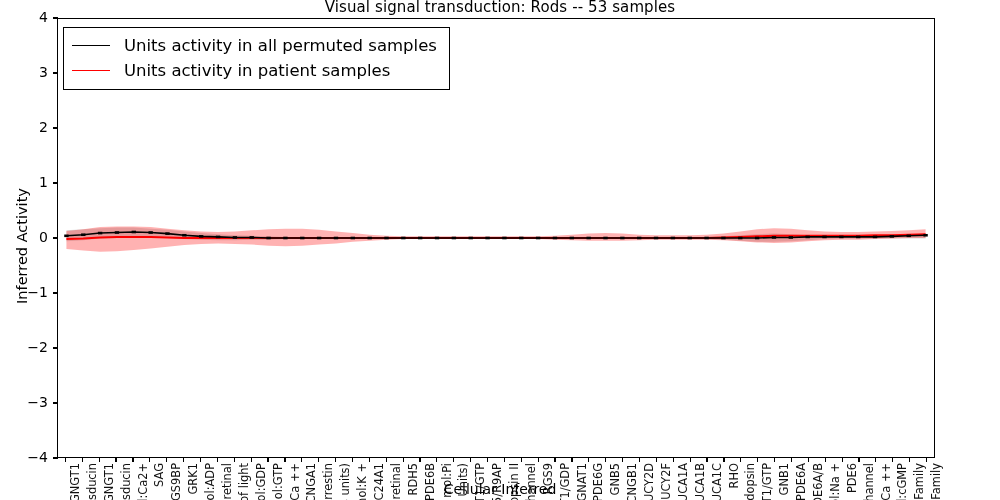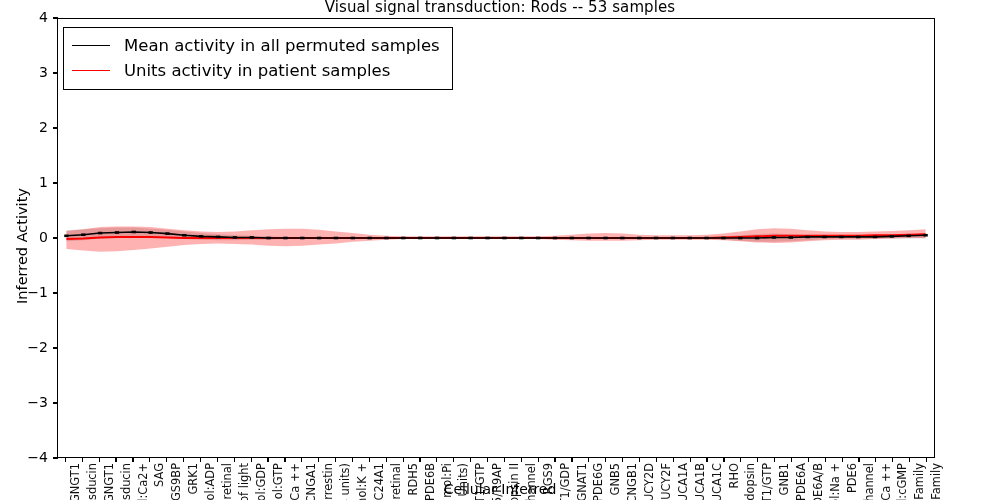--- a/index.html
+++ b/index.html
@@ -298,21 +298,21 @@
       <div class="xtick-mark" style="left: 909.073px;"></div>
       <div class="xtick-label" style="left: 914.273px;">GC1/GCAP Family</div>
       <div class="xtick-mark" style="left: 925.958px;"></div>
       <div class="xtick-label" style="left: 931.158px;">GC2/GCAP Family</div>
     </div>
   <div class="xlabel">Cellular Inferred</div>
 
   <div class="legend-box">
     <div class="legend-row">
       <span class="legend-swatch" id="sw0" style="border-top-color: rgb(0, 0, 0);"></span>
-      <span class="legend-text">Mean activity in all permuted samples</span>
+      <span class="legend-text">Units activity in all permuted samples</span>
     </div>
     <div class="legend-row">
       <span class="legend-swatch" id="sw1" style="border-top-color: rgb(255, 0, 0);"></span>
       <span class="legend-text">Units activity in patient samples</span>
     </div>
   </div>
 
 </div>
 
 </body></html>

